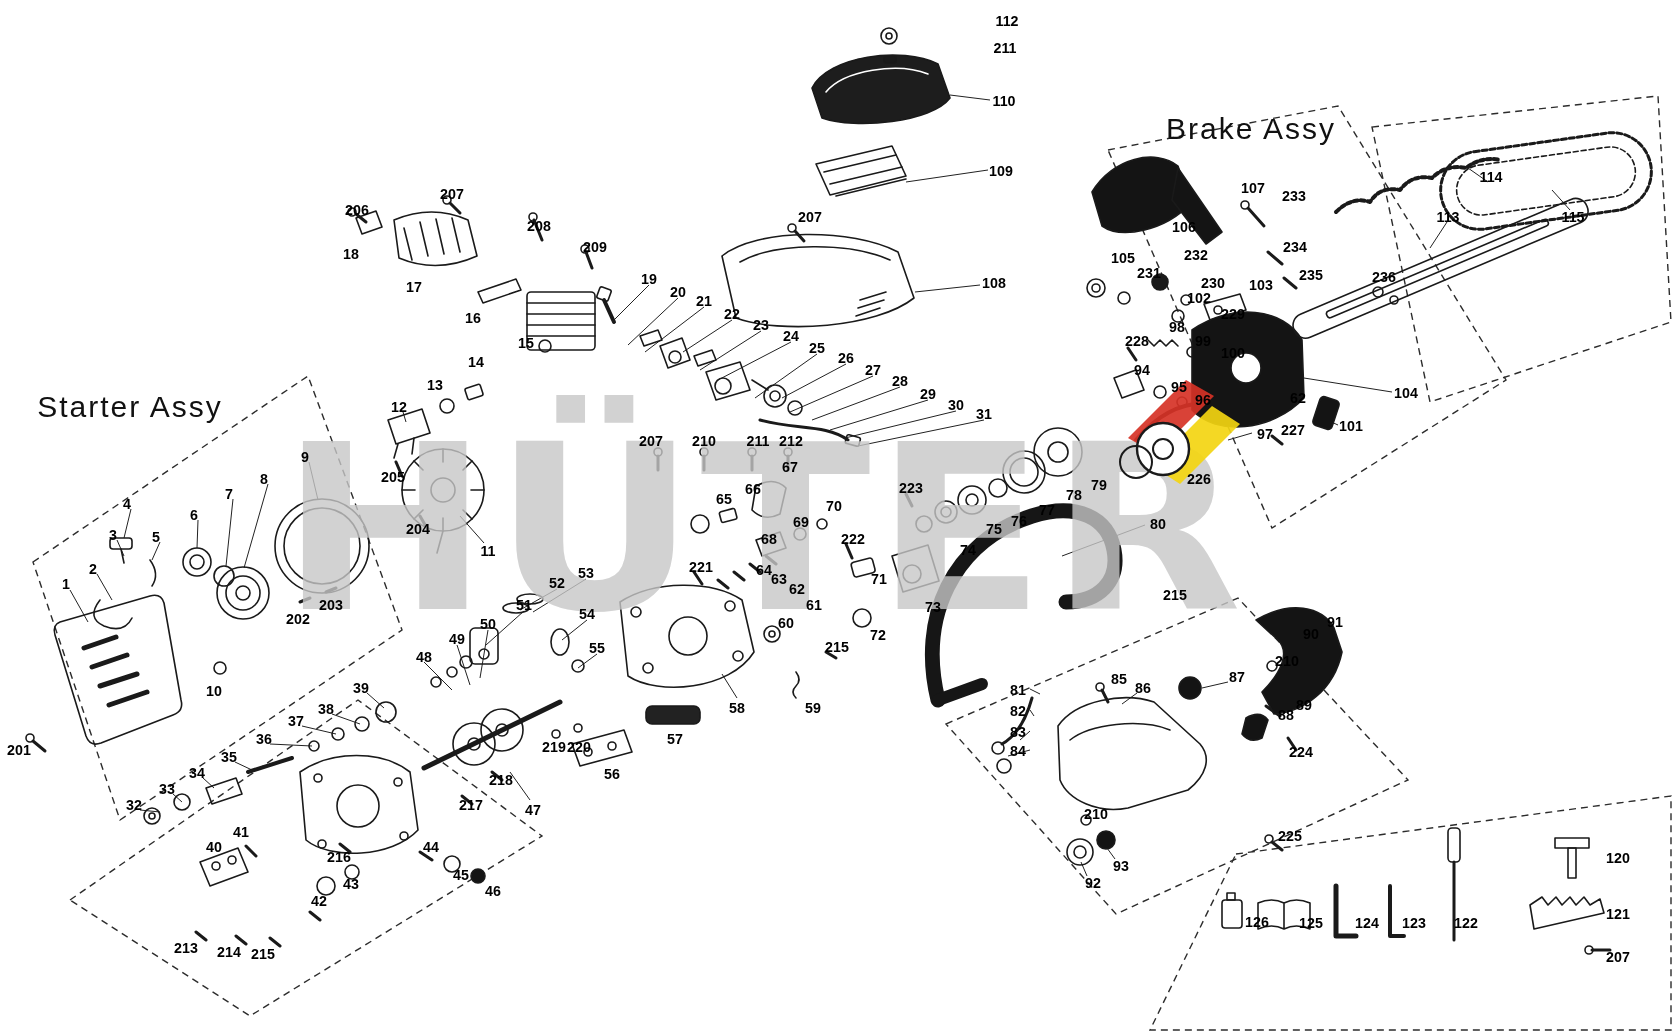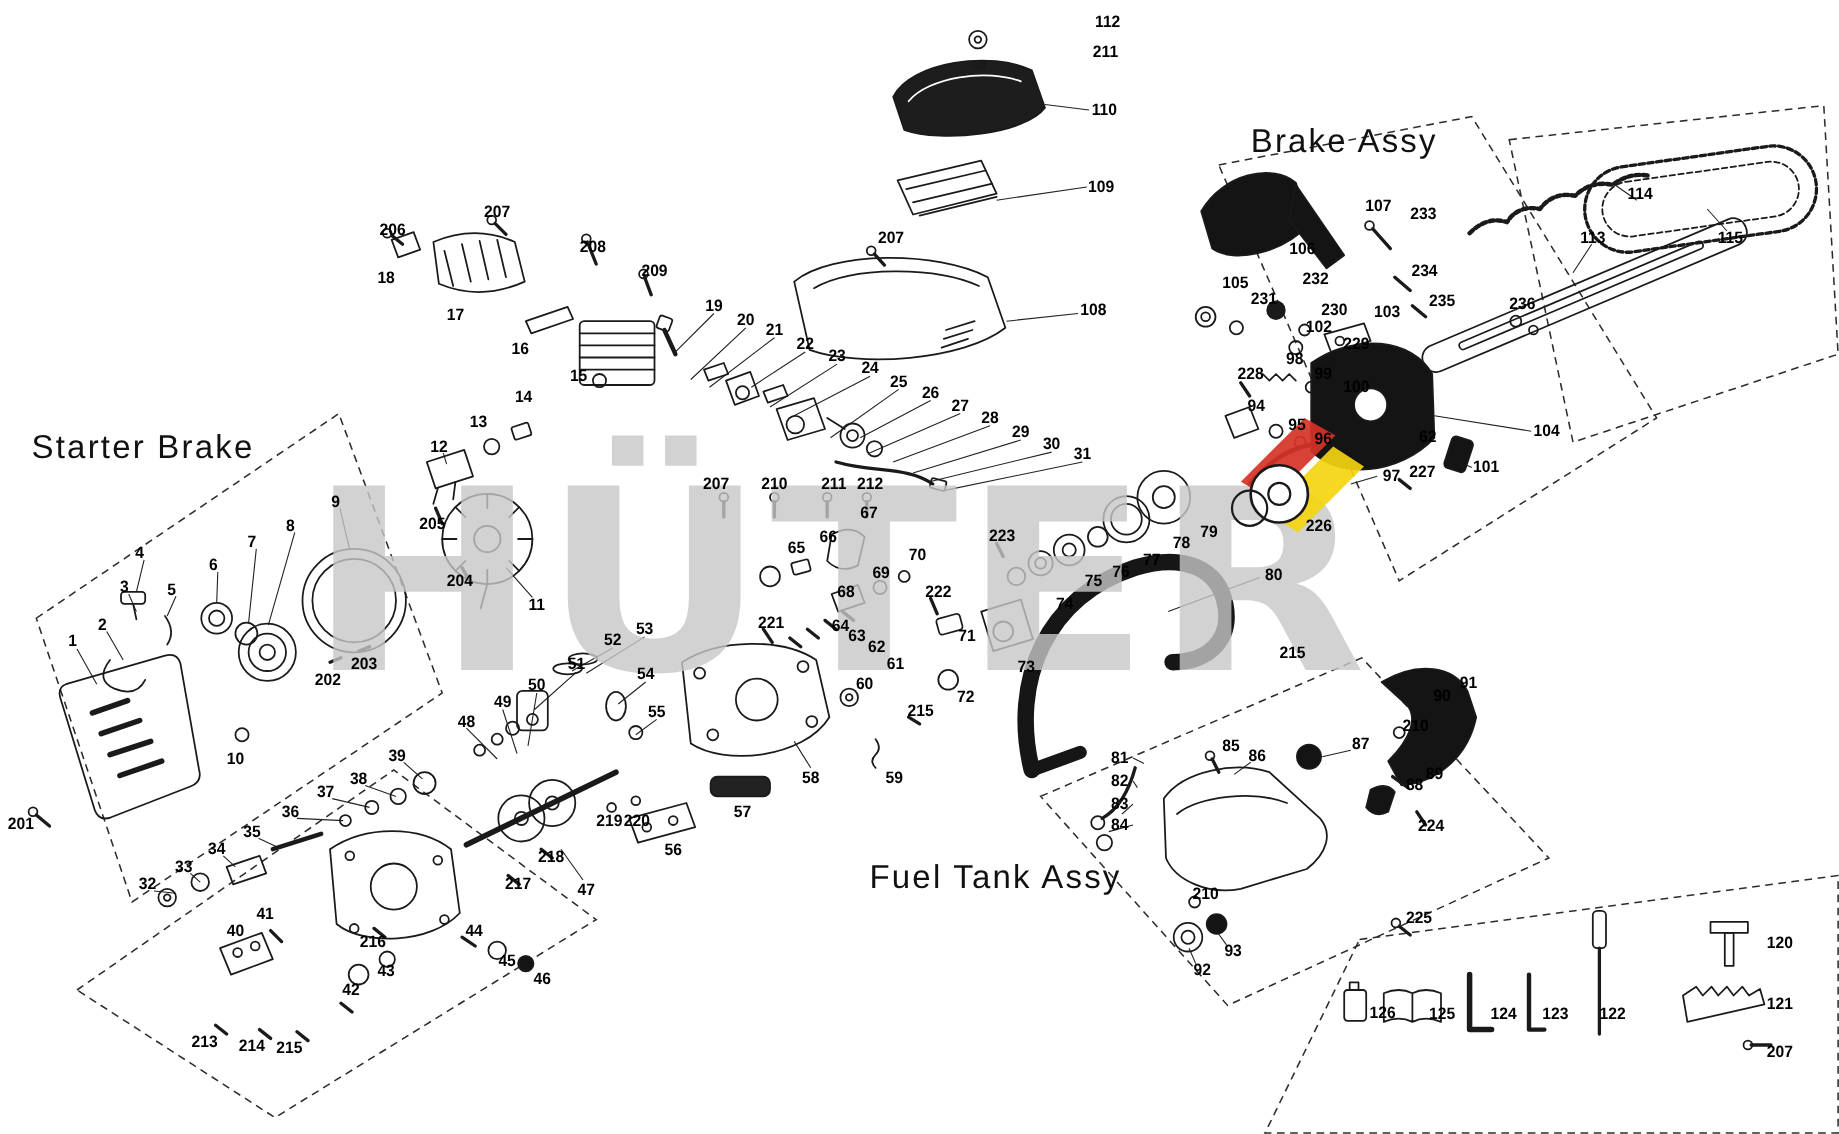--- a/index.html
+++ b/index.html
@@ -504,17 +504,16 @@
       <span class="part-label" style="left: 1213px; top: 282px;">230</span>
       <span class="part-label" style="left: 1149px; top: 272px;">231</span>
       <span class="part-label" style="left: 1196px; top: 254px;">232</span>
       <span class="part-label" style="left: 1294px; top: 195px;">233</span>
       <span class="part-label" style="left: 1295px; top: 246px;">234</span>
       <span class="part-label" style="left: 1311px; top: 274px;">235</span>
       <span class="part-label" style="left: 1384px; top: 276px;">236</span>
       <span class="part-label" style="left: 1298px; top: 397px;">62</span>
     </div>
 
-  <div class="assy-label" style="left:130px;top:407px;">Starter Brake</div>
-  <div class="assy-label" style="left:1222px;top:129px;">Brake Assy</div>
-  <div class="assy-label" style="left:905px;top:798px;">Fuel Tank Assy</div>
+  <div class="assy-label" style="left:130px;top:407px;">Starter Assy</div>
+  <div class="assy-label" style="left:1251px;top:129px;">Brake Assy</div>
 
 </div>
 
 </body></html>

